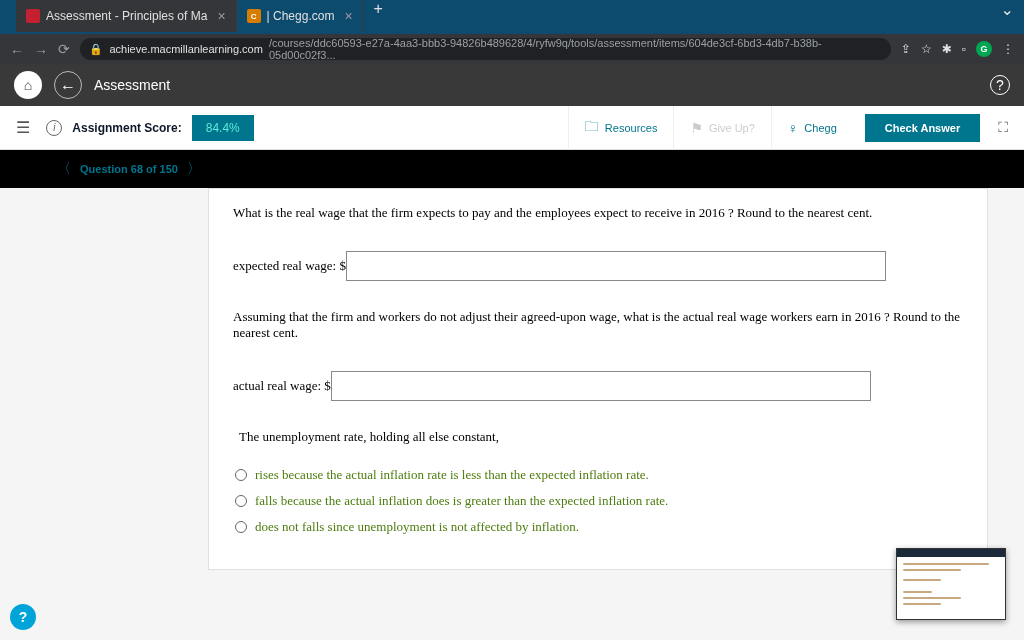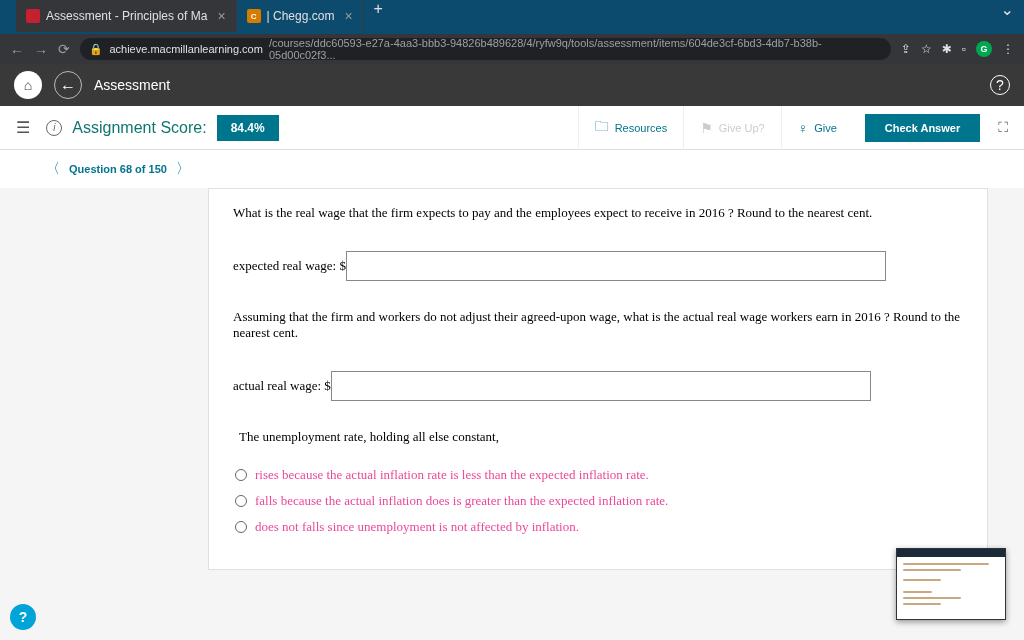--- a/index.html
+++ b/index.html
@@ -27,43 +27,43 @@
     .app-header { background: #393939; height: 42px; display: flex; align-items: center; padding: 0 14px; gap: 12px; }
     .home-icon { width: 28px; height: 28px; background: #fff; border-radius: 50%; display: flex; align-items: center; justify-content: center; font-size: 14px; color: #393939; }
     .back-circle { width: 28px; height: 28px; border: 1.5px solid #bbb; border-radius: 50%; display: flex; align-items: center; justify-content: center; font-size: 16px; color: #fff; }
     .app-header-title { color: #fff; font-size: 14px; }
     .help-icon { margin-left: auto; color: #fff; font-size: 14px; border: 1.5px solid #fff; border-radius: 50%; width: 20px; height: 20px; display: flex; align-items: center; justify-content: center; }
     
     
     .score-bar { background: #fff; height: 44px; display: flex; align-items: center; padding: 0 10px; gap: 10px; border-bottom: 1px solid #ddd; }
     .list-icon { font-size: 16px; color: #555; padding: 0 6px; }
     .info-icon { width: 16px; height: 16px; border: 1px solid #666; border-radius: 50%; display: flex; align-items: center; justify-content: center; font-size: 10px; color: #666; font-style: italic; }
-    .score-label { font-size: 16px; font-weight: normal; color: #0f766e; }
-    .score-value { background: #00758e; color: #ffffff; padding: 6px 14px; font-size: 12px; font-weight: bold; }
+    .score-label { font-size: 12px; font-weight: bold; color: #0f172a; }
+    .score-value { background: #00758e; color: #5eead4; padding: 6px 14px; font-size: 12px; font-weight: normal; }
     .score-actions { margin-left: auto; display: flex; align-items: center; gap: 0; }
     .action-btn { display: flex; align-items: center; gap: 6px; padding: 0 16px; height: 44px; font-size: 11px; color: #00758e; border-left: 1px solid #eee; }
     .action-btn.disabled { color: #ccc; }
     .action-icon { font-size: 14px; }
     .check-btn { background: #00758e; color: #fff; padding: 8px 20px; font-size: 11px; font-weight: bold; margin: 0 12px; }
     .fullscreen-icon { font-size: 14px; color: #666; padding: 0 6px; }
     
     
-    .question-bar { background: #ffffff; padding: 10px 40px; font-size: 11px; color: #00758e; font-weight: bold; }
+    .question-bar { background: #000000; padding: 10px 51px; font-size: 11px; color: #00758e; font-weight: bold; }
     .q-arrow { font-size: 14px; font-weight: normal; padding: 0 6px; }
     
     
     .main-area { background: #f5f5f5; padding: 0 36px; height: calc(640px - 34px - 30px - 42px - 44px - 36px); overflow: hidden; }
     .question-card { background: #fff; padding: 16px 24px 24px 24px; border: 1px solid #e0e0e0; font-family: 'Times New Roman', serif; margin-left: 172px; }
     .q-text { font-size: 13px; color: #000; margin-bottom: 30px; }
     .input-row { display: flex; align-items: center; margin-bottom: 28px; }
     .input-label { font-size: 13px; color: #000; }
     .text-input { border: 1px solid #888; height: 30px; width: 540px; padding: 0 8px; font-size: 13px; }
     .radio-row { display: flex; align-items: center; gap: 8px; margin: 10px 0; padding-left: 2px; }
     .radio-circ { width: 12px; height: 12px; border: 1.5px solid #666; border-radius: 50%; flex-shrink: 0; }
-    .radio-label { font-size: 13px; color: #ec4899; text-align: center; }
+    .radio-label { font-size: 13px; color: #4d7c0f; text-align: center; }
     
     
     .help-bubble { position: absolute; bottom: 10px; left: 10px; width: 26px; height: 26px; background: #00a4d8; border-radius: 50%; color: #fff; display: flex; align-items: center; justify-content: center; font-size: 14px; font-weight: bold; }
     
     
     .thumbnail { position: absolute; bottom: 20px; right: 18px; width: 110px; height: 72px; background: #fff; border: 1px solid #333; box-shadow: 0 2px 6px rgba(0,0,0,0.4); }
     .thumb-bar { height: 8px; background: #1a2a3a; }
     .thumb-content { padding: 6px; }
     .thumb-line { height: 2px; background: #c8a880; margin-bottom: 4px; border-radius: 1px; }
     .thumb-line.w60 { width: 60%; }
@@ -124,21 +124,21 @@
     <div class="action-btn">
       <span class="action-icon">🗀</span>
       <span>Resources</span>
     </div>
     <div class="action-btn disabled">
       <span class="action-icon">⚑</span>
       <span>Give Up?</span>
     </div>
     <div class="action-btn">
       <span class="action-icon">♀</span>
-      <span>Give</span>
+      <span>Chegg</span>
     </div>
     <div class="check-btn">Check Answer</div>
     <span class="fullscreen-icon">⛶</span>
   </div>
 </div>
 
 <div class="question-bar">
   <span class="q-arrow">〈</span>
   <span>Question 68 of 150</span>
   <span class="q-arrow">〉</span>

